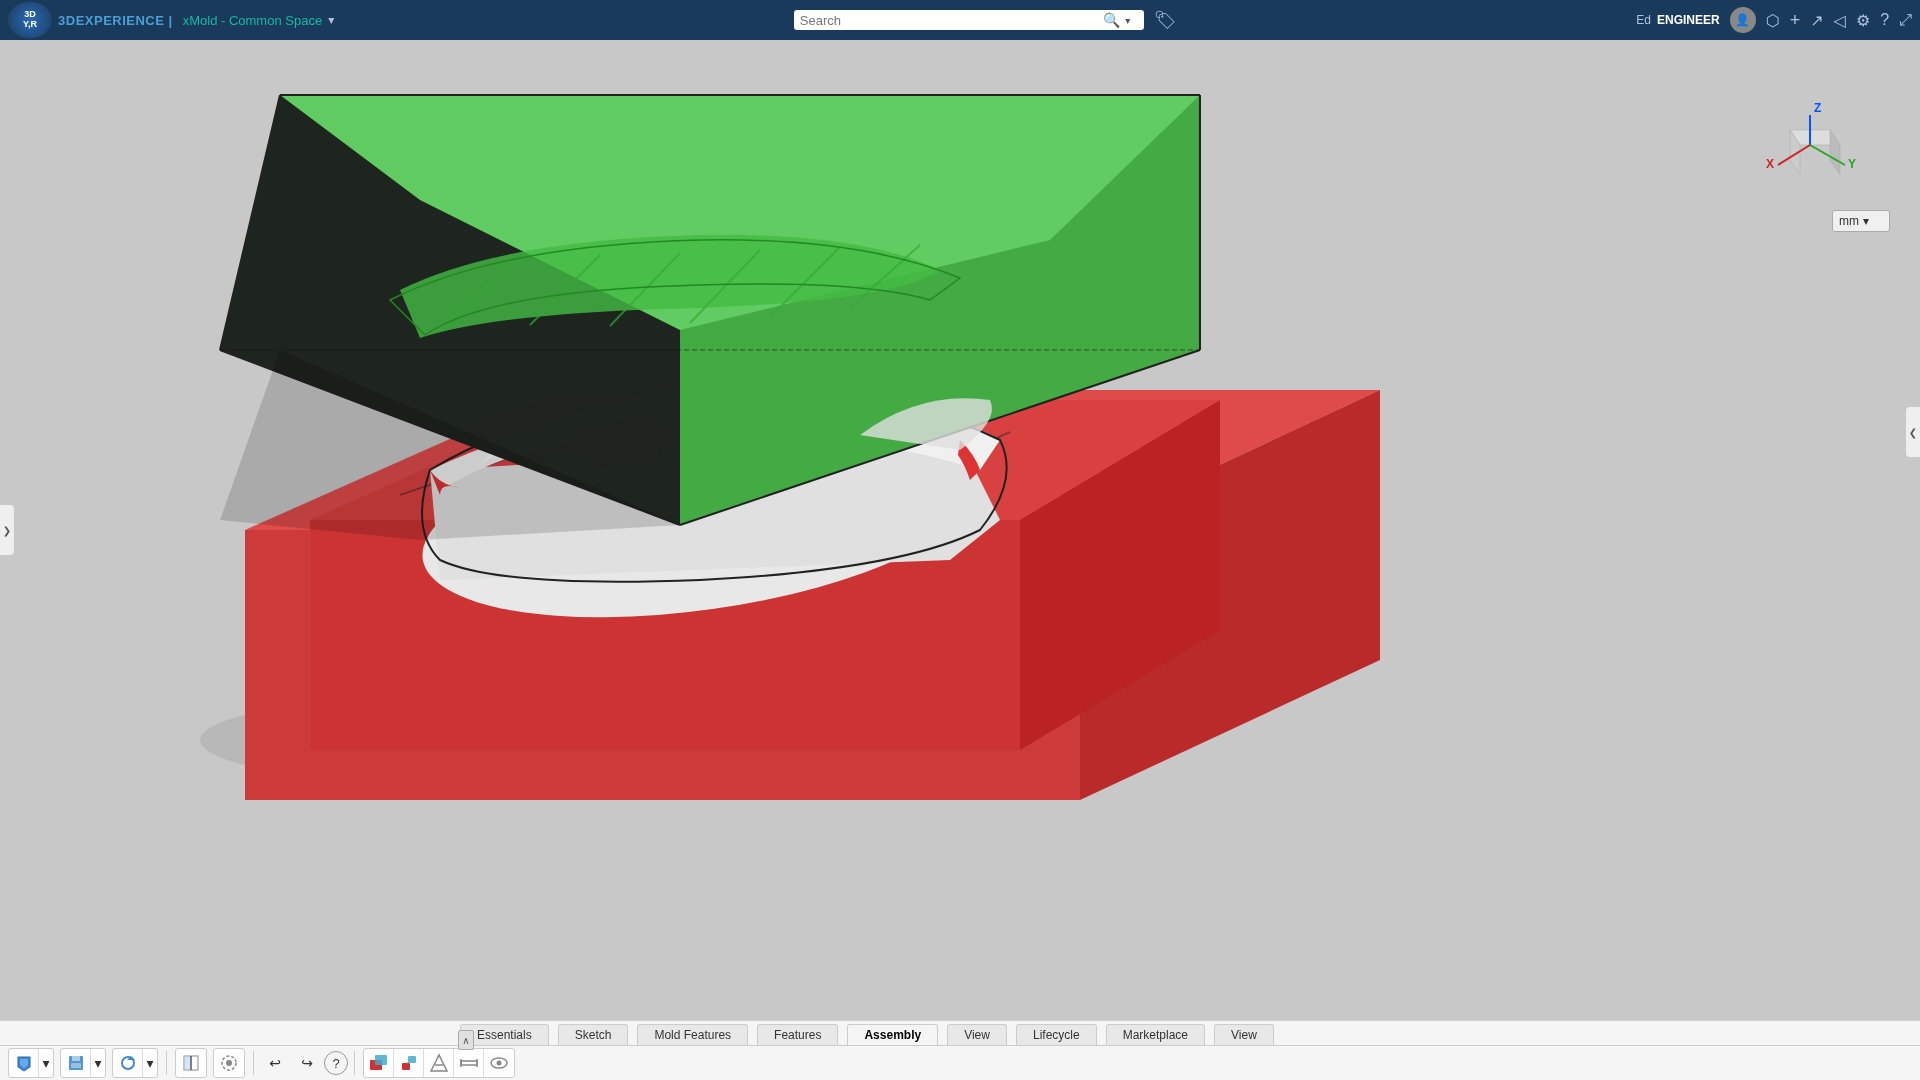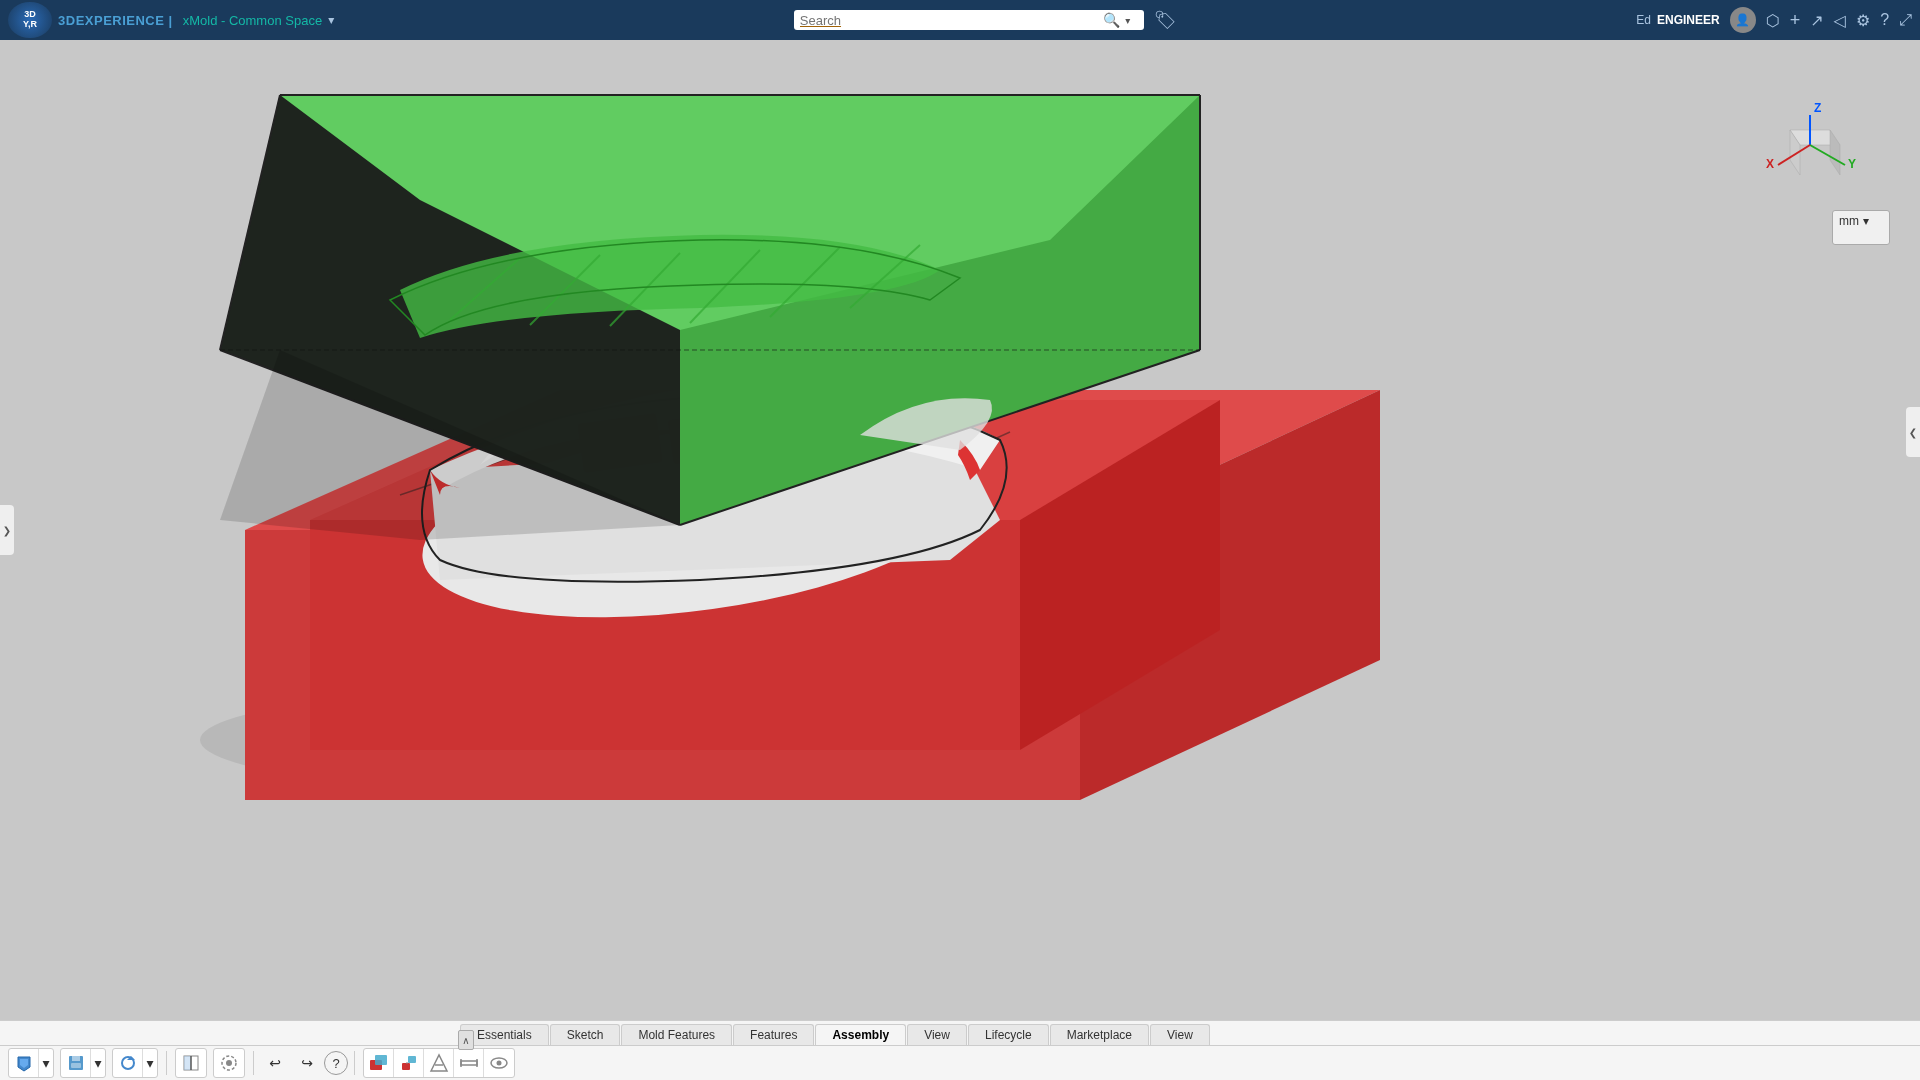--- a/index.html
+++ b/index.html
@@ -53,21 +53,20 @@
       width: 350px;
       gap: 4px;
     }
     #search-input {
       border: none;
       outline: none;
       font-size: 13px;
       color: #a16207;
       width: 300px;
       background: transparent;
-      text-decoration: underline;
     }
     #search-icon-btn {
       color: #555;
       cursor: pointer;
       font-size: 14px;
     }
     #search-dropdown-btn {
       color: #555;
       cursor: pointer;
       font-size: 10px;
@@ -135,21 +134,21 @@
       width: 100px; height: 100px;
     }
 
     
     #units-dropdown {
       position: absolute;
       top: 170px; right: 30px;
       background: #f0f0f0;
       border: 1px solid #aaa;
       border-radius: 3px;
-      padding: 3px 20px 16px 6px;
+      padding: 3px 20px 3px 6px;
       font-size: 12px;
       color: #333;
       cursor: pointer;
       display: flex; align-items: center; gap: 4px;
     }
 
     
     #right-handle {
       position: absolute;
       right: 0; top: 40%;
@@ -171,21 +170,21 @@
       border-top: 1px solid #ccc;
       display: flex;
       flex-direction: column;
       z-index: 100;
     }
 
     #tabs-row {
       display: flex;
       align-items: flex-end;
       padding-left: 460px;
-      gap: 0;
+      gap: 8px;
       height: 26px;
     }
 
     .tab {
       padding: 3px 16px;
       font-size: 12px;
       color: #333;
       cursor: pointer;
       border: 1px solid #ccc;
       border-bottom: none;

